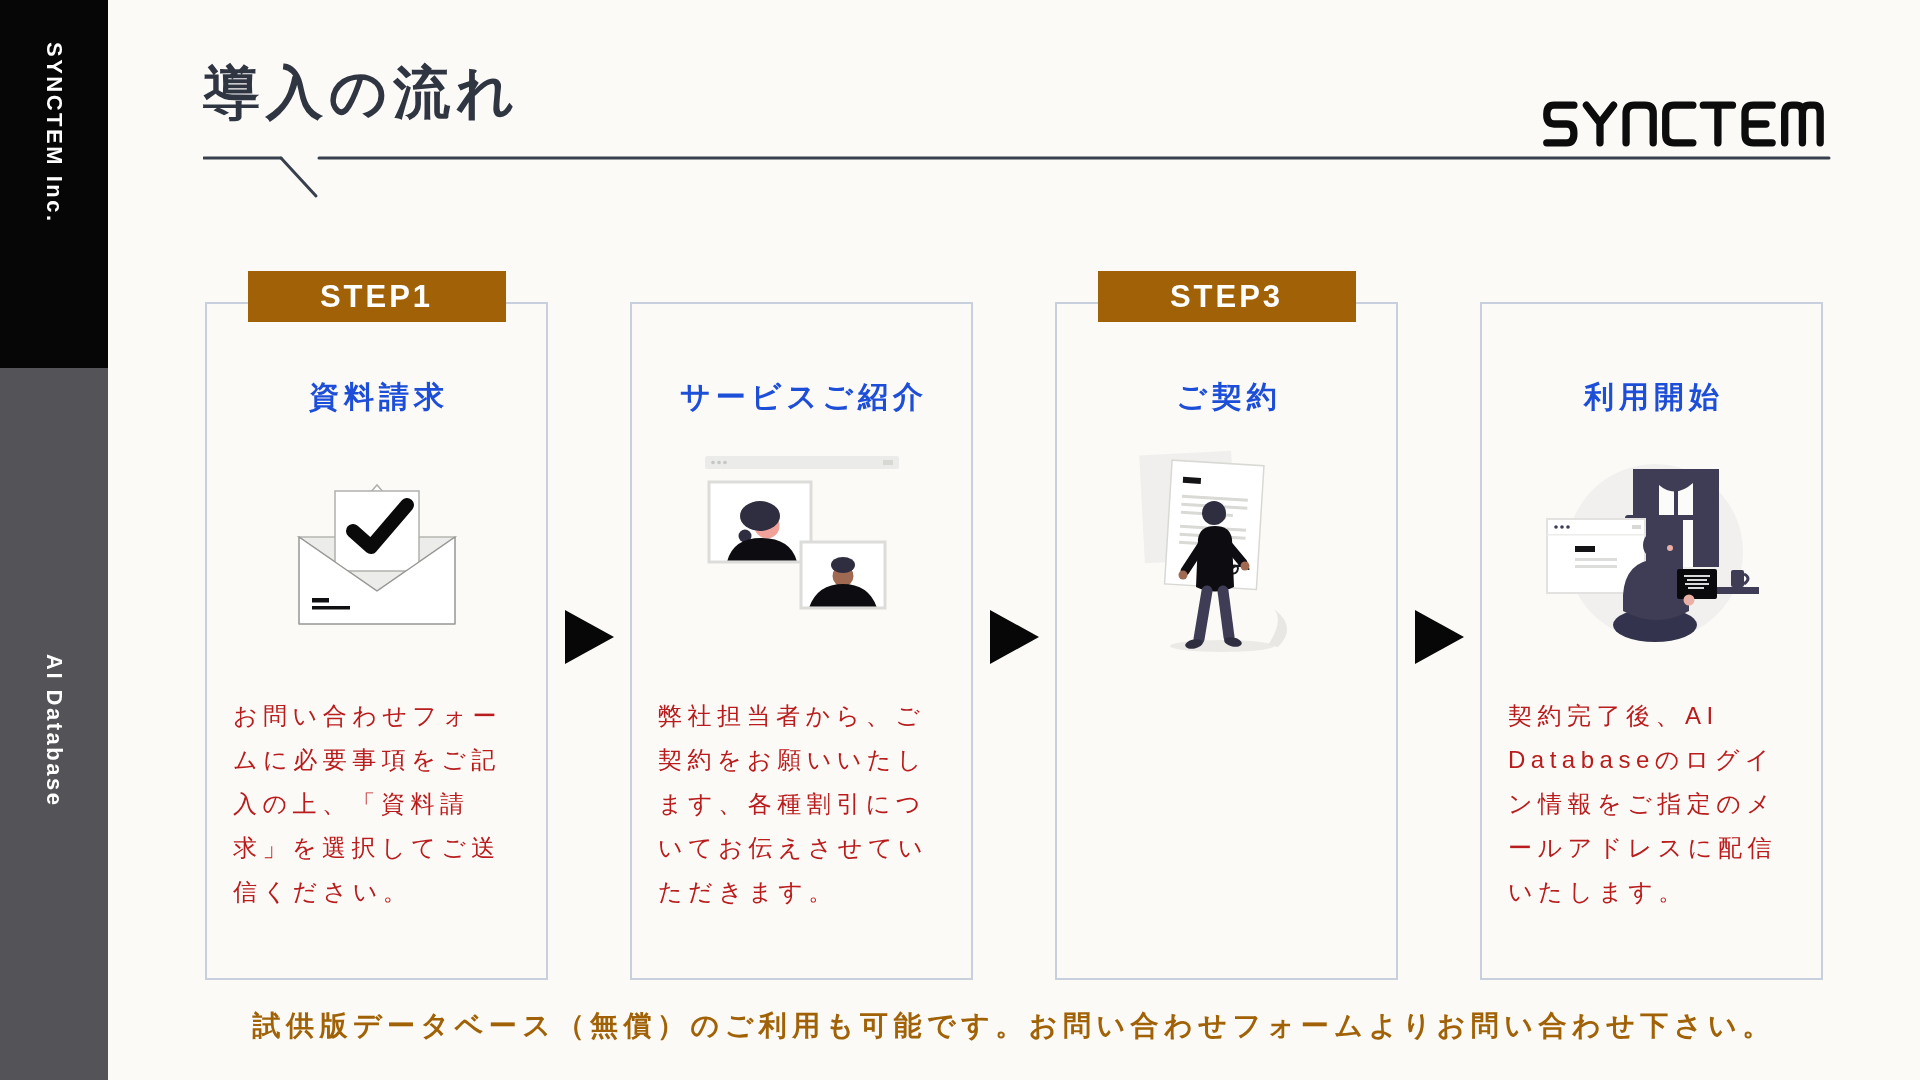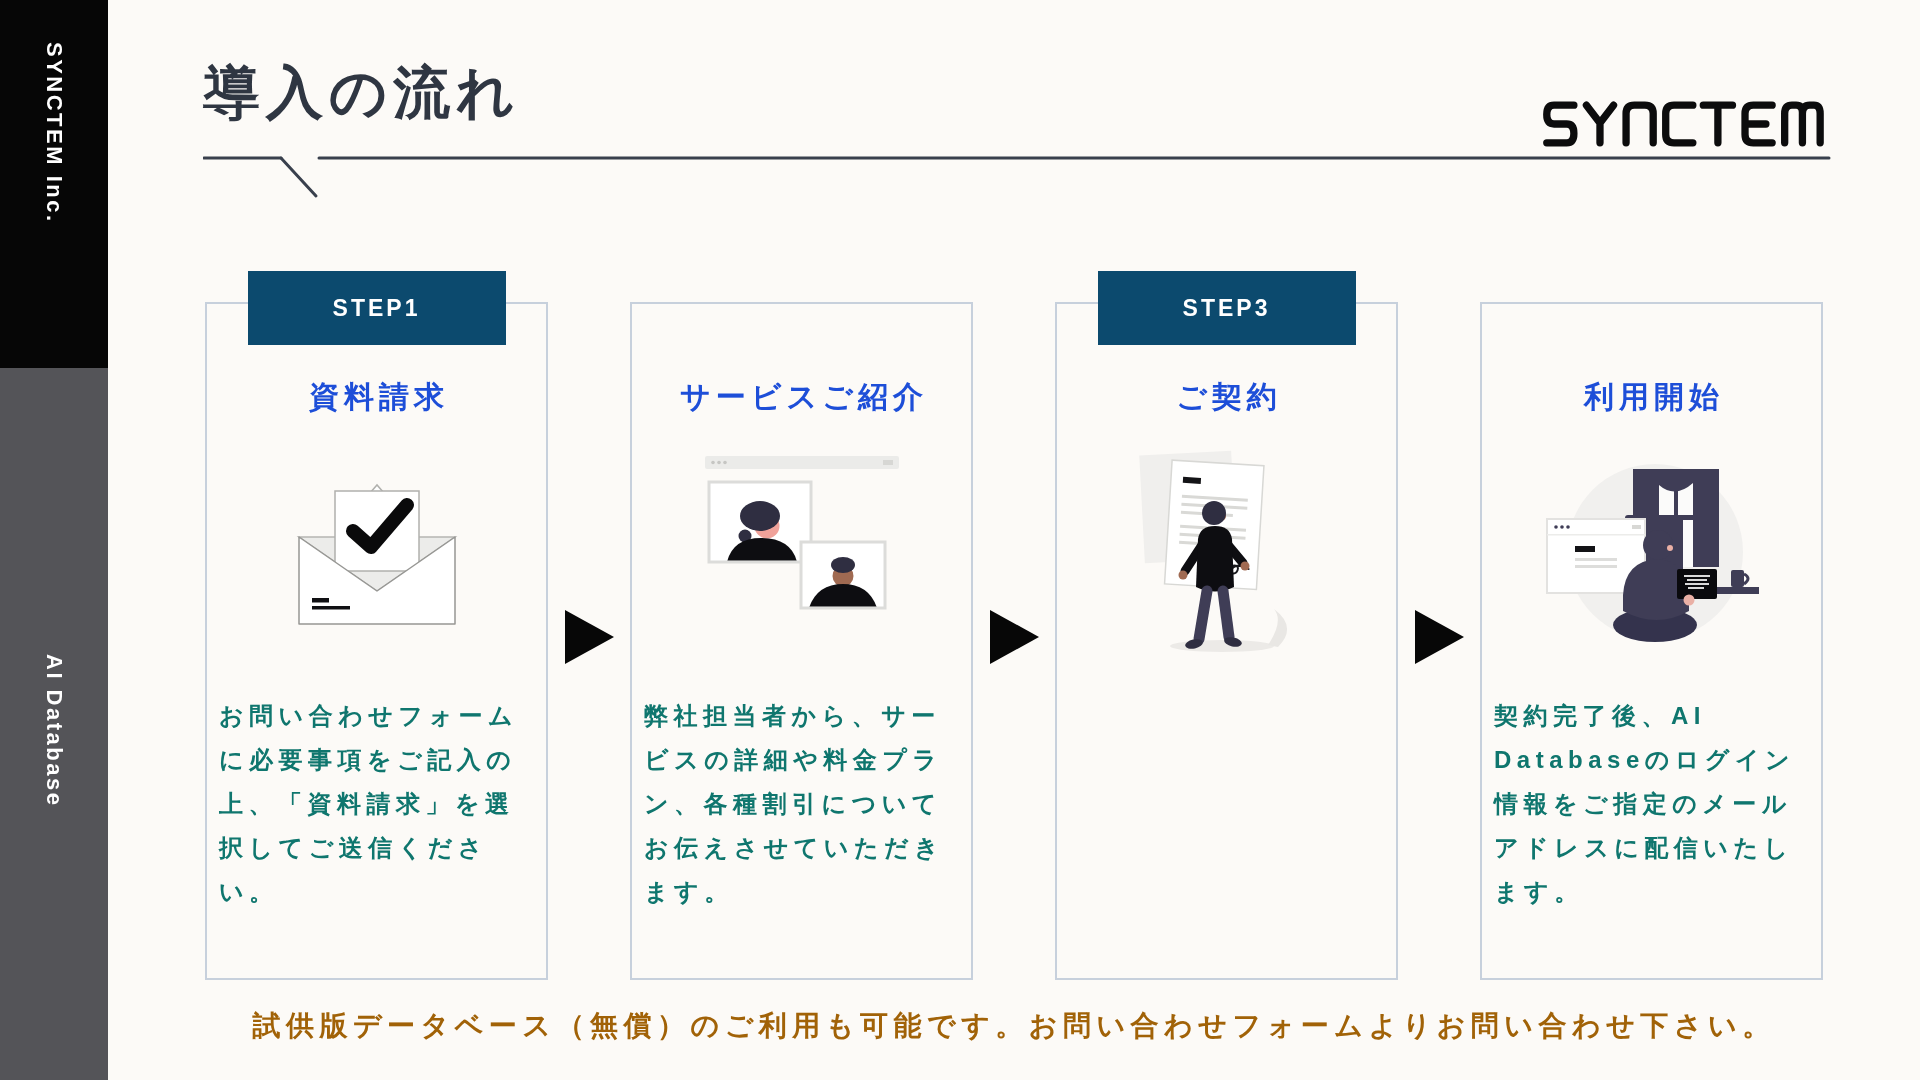--- a/index.html
+++ b/index.html
@@ -47,33 +47,33 @@
 
   
   .steps-row { position:absolute; left:97px; top:302px; display:flex; }
   .card {
     position:relative; width:343px; height:678px;
     border:2px solid #c7d0dc; background:#fcfaf7;
     display:flex; flex-direction:column; align-items:center;
   }
   .badge {
     position:absolute; top:-33px; left:50%; transform:translateX(-50%);
-    width:258px; height:74px; background:#0c4a6e; color:#ffffff;
+    width:258px; height:51px; background:#a16207; color:#ffffff;
     display:flex; align-items:center; justify-content:center;
-    font-size:23px; font-weight:700; letter-spacing:3px;
+    font-size:31px; font-weight:700; letter-spacing:3px;
   }
   .card-title {
     margin-top:76px; font-size:30px; font-weight:700; letter-spacing:5px;
     line-height:34px; color:#1d4ed8; text-indent:5px;
   }
   .illo { height:280px; width:100%; display:flex; align-items:center; justify-content:center; }
   .desc {
     align-self:flex-start;
-    padding:0 12px; font-size:24px; font-weight:700; letter-spacing:5.5px;
-    line-height:44px; color:#0f766e; text-align:left;
+    padding:0 26px; font-size:24px; font-weight:400; letter-spacing:5.5px;
+    line-height:44px; color:#b91c1c; text-align:left;
   }
 
   .arrow-cell { width:82px; height:678px; display:flex; align-items:center; justify-content:center; }
   .arrow-right {
     width:0; height:0; margin-top:-8px;
     border-left:49px solid #070707;
     border-top:27px solid transparent;
     border-bottom:27px solid transparent;
   }
 
@@ -169,21 +169,21 @@
               <rect x="105.5" y="89.5" width="81" height="63"></rect>
             </clipPath>
           <rect x="104" y="88" width="84" height="66" fill="#ffffff" stroke="#dcdcda" stroke-width="3"></rect>
           <g clip-path="url(#cw2)">
             <circle cx="146" cy="122" r="10.5" fill="#a06a52"></circle>
             <ellipse cx="146" cy="111" rx="12" ry="8" fill="#2f2e41"></ellipse>
             <path d="M112,154 Q120,130 146,130 Q172,130 180,154 Z" fill="#0d0d11"></path>
           </g>
         </svg>
       </div>
-      <p class="desc">弊社担当者から、サービスの詳細や料金プラン、各種割引についてお伝えさせていただきます。</p>
+      <p class="desc">弊社担当者から、ご契約をお願いいたします、各種割引についてお伝えさせていただきます。</p>
     </article>
 
     <div class="arrow-cell">
       <div class="arrow-right"></div>
     </div>
 
     <article class="card">
       <div class="badge">STEP3</div>
       <h2 class="card-title">ご契約</h2>
       <div class="illo">

